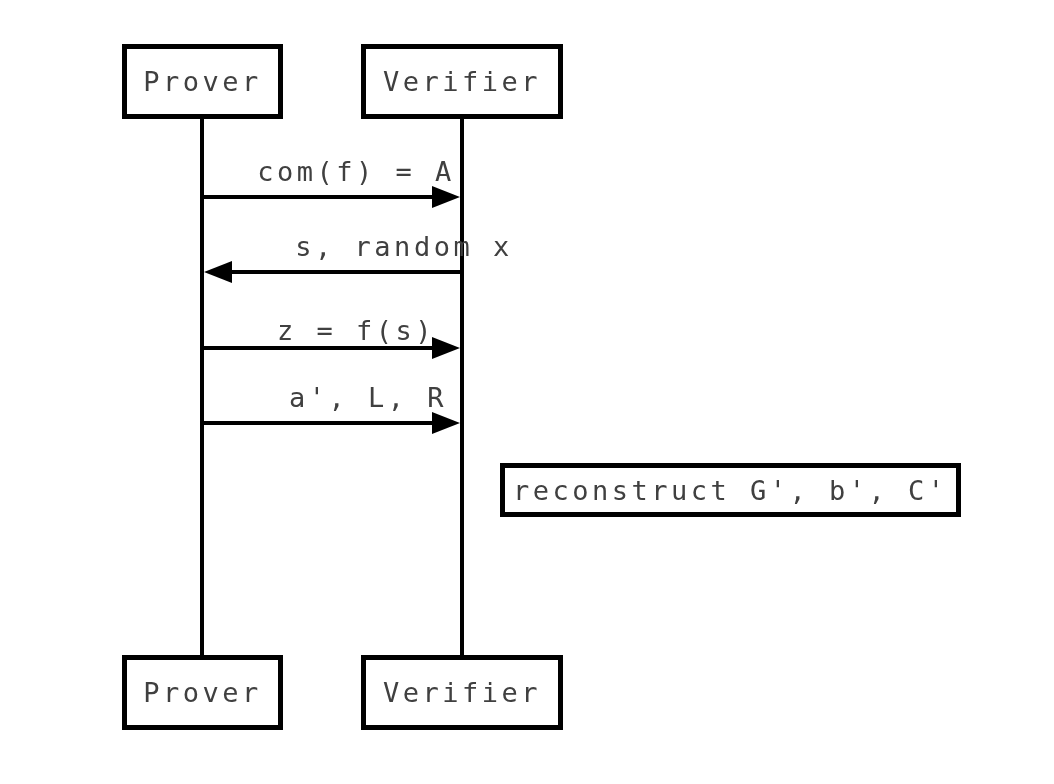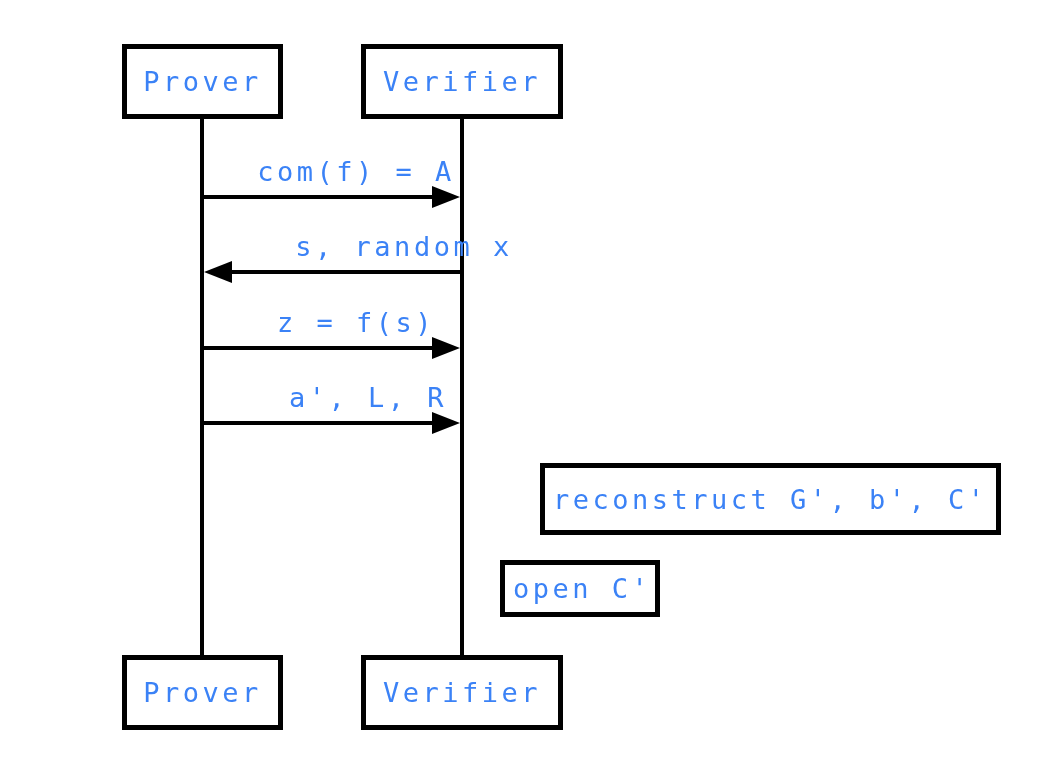--- a/index.html
+++ b/index.html
@@ -6,21 +6,21 @@
     margin: 0;
     padding: 0;
     background: #ffffff;
   }
   .canvas {
     position: relative;
     width: 1054px;
     height: 784px;
     background: #ffffff;
     font-family: "DejaVu Sans Mono", "Liberation Mono", monospace;
-    color: #3b82f6;
+    color: #404040;
     overflow: hidden;
   }
   .pbox {
     position: absolute;
     box-sizing: border-box;
     border: 5px solid #000000;
     background: #ffffff;
     display: flex;
     align-items: center;
     justify-content: center;
@@ -95,33 +95,30 @@
   <div class="lifeline" style="left:460px; top:119px; height:536px;"></div>
 
   <div class="msg-label" style="top:155px;">com(f) = A</div>
   <div class="shaft" style="left:202px; top:195px; width:232px;"></div>
   <div class="head-right" style="left:432px; top:186px;"></div>
 
   <div class="msg-label" style="top:230px;padding-left:48px;">s, random x</div>
   <div class="shaft" style="left:230px; top:270px; width:232px;"></div>
   <div class="head-left" style="left:204px; top:261px;"></div>
 
-  <div class="msg-label" style="top:306px;">z = f(s)</div>
+  <div class="msg-label" style="top:314px;">z = f(s)</div>
   <div class="shaft" style="left:202px; top:346px; width:232px;"></div>
   <div class="head-right" style="left:432px; top:337px;"></div>
 
   <div class="msg-label" style="top:381px;padding-left:12px;">a', L, R</div>
   <div class="shaft" style="left:202px; top:421px; width:232px;"></div>
   <div class="head-right" style="left:432px; top:412px;"></div>
 
-  <div class="notebox" style="left:500px; top:463px; width:461px; height:72px;margin-left:40px;">
+  <div class="notebox" style="left:500px; top:463px; width:461px; height:54px;">
     <span>reconstruct G', b', C'</span>
-  </div>
-  <div class="notebox" style="left:500px; top:560px; width:160px; height:57px;">
-    <span>open C'</span>
   </div>
 
   <div class="pbox" style="left:122px; top:655px; width:161px; height:75px;">
     <span>Prover</span>
   </div>
   <div class="pbox" style="left:361px; top:655px; width:202px; height:75px;">
     <span>Verifier</span>
   </div>
 
 </div>

